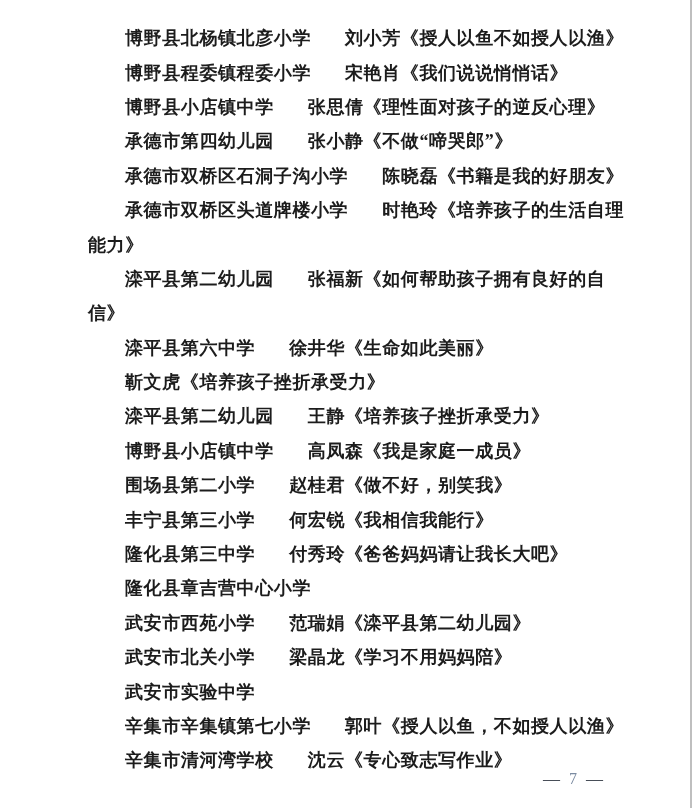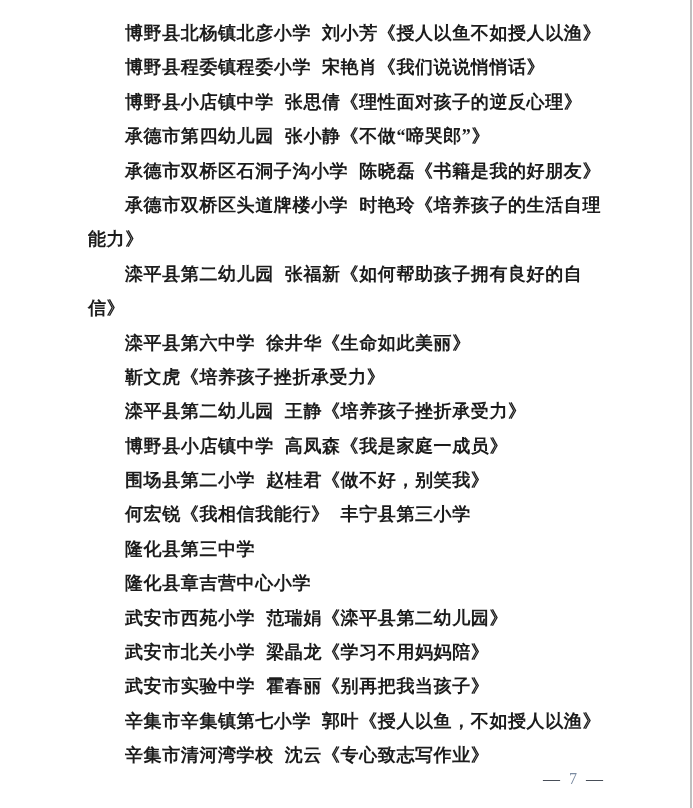--- a/index.html
+++ b/index.html
@@ -20,21 +20,22 @@
     top: 21px;
     left: 88px;
     width: 560px;
     color: var(--text-color, #1c1c1c);
     font-size: 18px;
     font-weight: 700;
     letter-spacing: 0.6px;
   }
   .line {
     display: flex;
-    column-gap: 11px;
+    align-items: center;
+    column-gap: 34px;
     height: 34.4px;
     white-space: nowrap;
   }
   .line.indent {
     padding-left: 37px;
   }
   .footer {
     position: absolute;
     top: 770px;
     right: 90px;
@@ -116,40 +117,40 @@
       </div>
       <div class="line indent">
         <span>博野县小店镇中学</span>
         <span>高凤森《我是家庭一成员》</span>
       </div>
       <div class="line indent">
         <span>围场县第二小学</span>
         <span>赵桂君《做不好，别笑我》</span>
       </div>
       <div class="line indent">
+        <span>丰宁县第三小学</span>
         <span>何宏锐《我相信我能行》</span>
-        <span>丰宁县第三小学</span>
       </div>
       <div class="line indent">
         <span>隆化县第三中学</span>
+        <span>付秀玲《爸爸妈妈请让我长大吧》</span>
       </div>
       <div class="line indent">
         <span>隆化县章吉营中心小学</span>
       </div>
       <div class="line indent">
         <span>武安市西苑小学</span>
         <span>范瑞娟《滦平县第二幼儿园》</span>
       </div>
       <div class="line indent">
         <span>武安市北关小学</span>
         <span>梁晶龙《学习不用妈妈陪》</span>
       </div>
       <div class="line indent">
         <span>武安市实验中学</span>
-        <span>霍春丽《别再把我当孩子》</span>
       </div>
       <div class="line indent">
         <span>辛集市辛集镇第七小学</span>
         <span>郭叶《授人以鱼，不如授人以渔》</span>
       </div>
       <div class="line indent">
         <span>辛集市清河湾学校</span>
         <span>沈云《专心致志写作业》</span>
       </div>
     </div>

